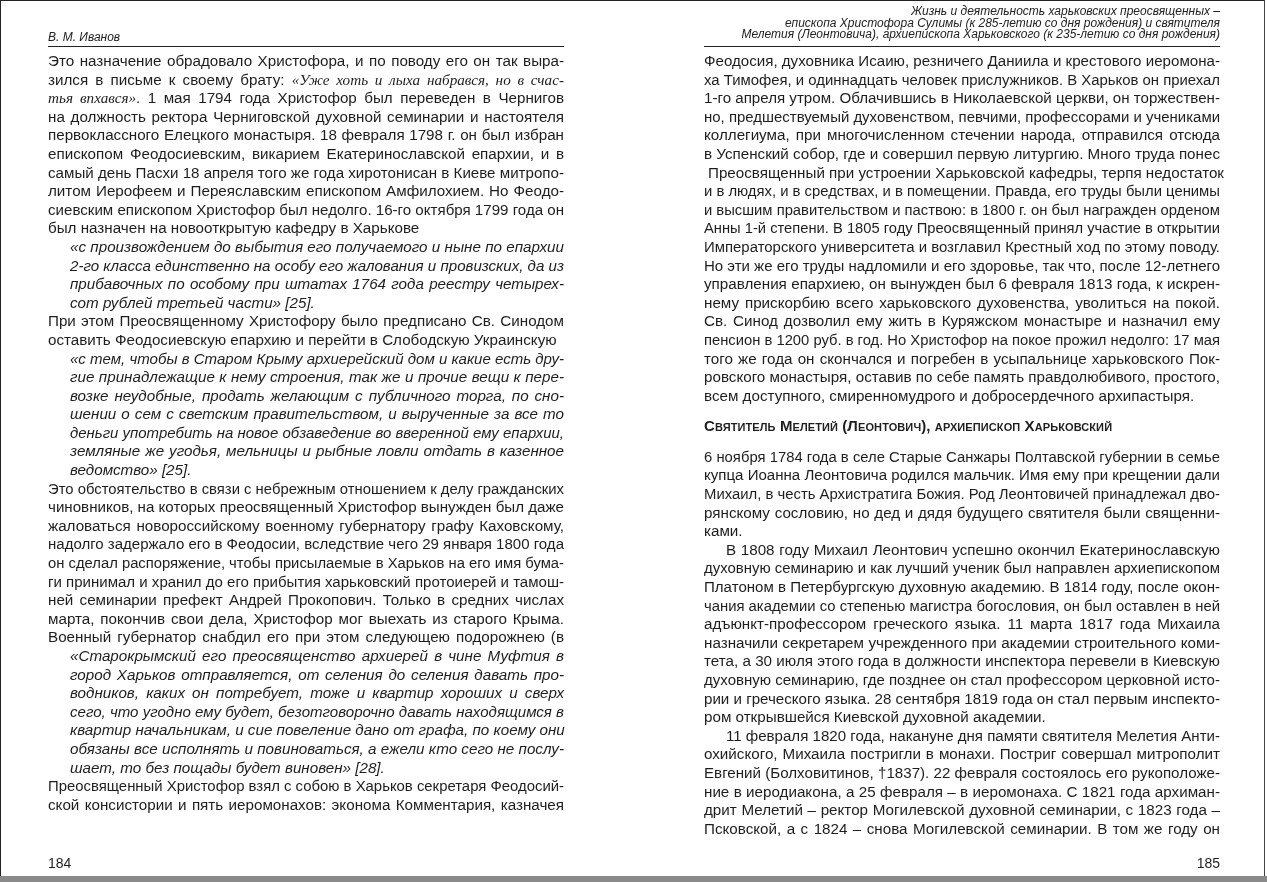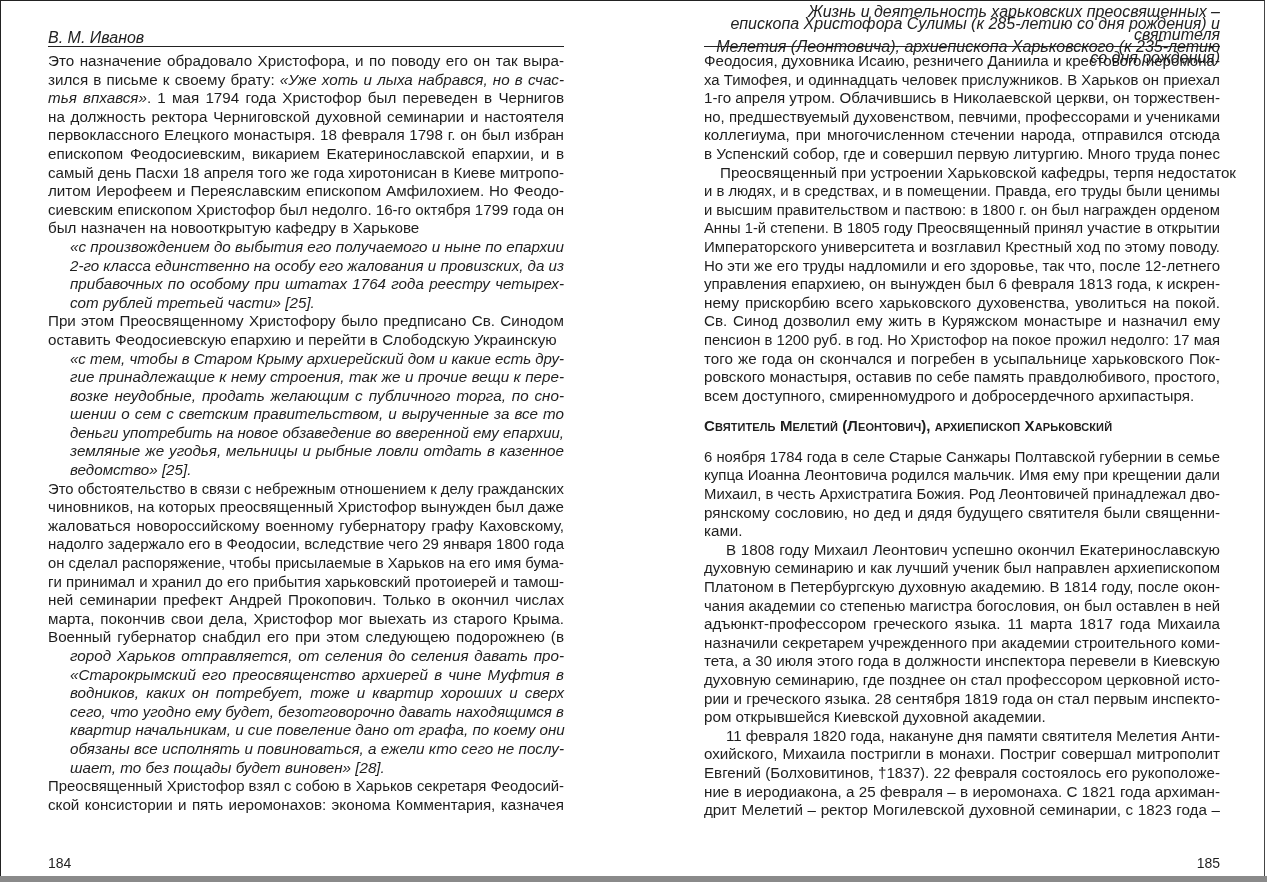--- a/index.html
+++ b/index.html
@@ -2,31 +2,31 @@
 <html><head>
 <meta charset="utf-8">
 <style>
   html, body { margin:0; padding:0; background:#ffffff; }
   body { width:1267px; height:882px; position:relative; overflow:hidden; font-family:"Liberation Sans", sans-serif; color:#1e1e1e; }
   .frame { position:absolute; left:0; top:0; width:1265px; height:876px; border-left:1px solid #222; border-top:1px solid #222; border-right:1px solid #444; box-sizing:border-box; }
   .bottom-band { position:absolute; left:0; top:876px; width:1267px; height:6px; background:#8a8a8a; }
   .page { position:absolute; top:0; height:876px; }
   .page.left { left:48px; width:516px; }
   .page.right { left:704px; width:516px; }
-  .running-head { position:absolute; left:0; width:516px; font-style:italic; font-size:16px; line-height:11.5px; color:#222; border-bottom:1.3px solid #222; box-sizing:border-box; }
+  .running-head { position:absolute; left:0; width:516px; font-style:italic; font-size:12px; line-height:11.5px; color:#222; border-bottom:1.3px solid #222; box-sizing:border-box; }
   .left .running-head { top:30px; height:17px; padding-top:2px; }
   .right .running-head { top:5px; height:42px; text-align:right; padding-top:1px; }
   .body-text { position:absolute; left:0; width:516px; font-size:15.2px; line-height:18.6px; }
   .left .body-text { top:52px; }
   .right .body-text { top:52px; }
   .ln { display:block; white-space:nowrap; text-align:justify; text-align-last:justify; height:18.6px; overflow:visible; }
   .ln.last { text-align-last:left; }
   .ln.q { padding-left:22px; font-style:italic; }
   .ln.ind { padding-left:22px; }
-  .it { font-style:italic; }
+  .it { font-style:italic;font-family:Liberation Serif, serif; }
   .section-heading { display:block; font-weight:bold; font-size:15px; height:18.6px; margin:12px 0 12px 0; font-variant:small-caps; letter-spacing:0.1px; }
   .folio { position:absolute; top:855px; font-size:14px;text-align:center; }
   .left .folio { left:0; }
   .right .folio { right:0; }
 </style>
 </head>
 <body>
 
 <div class="frame"></div>
 <div class="bottom-band"></div>
@@ -56,25 +56,25 @@
       <span class="ln q">шении о сем с светским правительством, и вырученные за все то</span>
       <span class="ln q" style="transform: scaleX(0.9857); transform-origin: left center; width: 501.188px; padding-left: 22.3201px; margin-left: 0px;">деньги употребить на новое обзаведение во вверенной ему епархии,</span>
       <span class="ln q">земляные же угодья, мельницы и рыбные ловли отдать в казенное</span>
       <span class="ln q last">ведомство» [25].</span>
       <span class="ln" style="transform: scaleX(0.977); transform-origin: left center; width: 528.172px; padding-left: 0px; margin-left: 0px;">Это обстоятельство в связи с небрежным отношением к делу гражданских</span>
       <span class="ln" style="transform: scaleX(0.996); transform-origin: left center; width: 518.094px; padding-left: 0px; margin-left: 0px;">чиновников, на которых преосвященный Христофор вынужден был даже</span>
       <span class="ln">жаловаться новороссийскому военному губернатору графу Каховскому,</span>
       <span class="ln" style="transform: scaleX(0.9889); transform-origin: left center; width: 521.781px; padding-left: 0px; margin-left: 0px;">надолго задержало его в Феодосии, вследствие чего 29 января 1800 года</span>
       <span class="ln" style="transform: scaleX(0.9744); transform-origin: left center; width: 529.531px; padding-left: 0px; margin-left: 0px;">он сделал распоряжение, чтобы присылаемые в Харьков на его имя бума-</span>
       <span class="ln" style="transform: scaleX(0.9898); transform-origin: left center; width: 521.312px; padding-left: 0px; margin-left: 0px;">ги принимал и хранил до его прибытия харьковский протоиерей и тамош-</span>
-      <span class="ln">ней семинарии префект Андрей Прокопович. Только в окончил числах</span>
+      <span class="ln">ней семинарии префект Андрей Прокопович. Только в средних числах</span>
       <span class="ln">марта, покончив свои дела, Христофор мог выехать из старого Крыма.</span>
       <span class="ln">Военный губернатор снабдил его при этом следующею подорожнею (в</span>
+      <span class="ln q">«Старокрымский его преосвященство архиерей в чине Муфтия в</span>
       <span class="ln q">город Харьков отправляется, от селения до селения давать про-</span>
-      <span class="ln q">«Старокрымский его преосвященство архиерей в чине Муфтия в</span>
       <span class="ln q">водников, каких он потребует, тоже и квартир хороших и сверх</span>
       <span class="ln q" style="transform: scaleX(0.9922); transform-origin: left center; width: 497.859px; padding-left: 22.1719px; margin-left: 0px;">сего, что угодно ему будет, безотговорочно давать находящимся в</span>
       <span class="ln q">квартир начальникам, и сие повеление дано от графа, по коему они</span>
       <span class="ln q">обязаны все исполнять и повиноваться, а ежели кто сего не послу-</span>
       <span class="ln q last">шает, то без пощады будет виновен» [28].</span>
       <span class="ln" style="transform: scaleX(0.9802); transform-origin: left center; width: 526.422px; padding-left: 0px; margin-left: 0px;">Преосвященный Христофор взял с собою в Харьков секретаря Феодосий-</span>
       <span class="ln">ской консистории и пять иеромонахов: эконома Комментария, казначея</span>
     </div>
   <div class="folio">184</div>
 </div>
@@ -86,21 +86,21 @@
     <div>Мелетия (Леонтовича), архиепископа Харьковского (к 235-летию со дня рождения)</div>
   </div>
   <div class="body-text">
     <div id="right-body-a">
         <span class="ln" style="transform: scaleX(0.9952); transform-origin: left center; width: 518.469px; padding-left: 0px; margin-left: 0px;">Феодосия, духовника Исаию, резничего Даниила и крестового иеромона-</span>
         <span class="ln" style="transform: scaleX(0.9802); transform-origin: left center; width: 526.422px; padding-left: 0px; margin-left: 0px;">ха Тимофея, и одиннадцать человек прислужников. В Харьков он приехал</span>
         <span class="ln" style="transform: scaleX(0.9955); transform-origin: left center; width: 518.344px; padding-left: 0px; margin-left: 0px;">1-го апреля утром. Облачившись в Николаевской церкви, он торжествен-</span>
         <span class="ln" style="transform: scaleX(0.9844); transform-origin: left center; width: 524.203px; padding-left: 0px; margin-left: 0px;">но, предшествуемый духовенством, певчими, профессорами и учениками</span>
         <span class="ln">коллегиума, при многочисленном стечении народа, отправился отсюда</span>
         <span class="ln">в Успенский собор, где и совершил первую литургию. Много труда понес</span>
-        <span class="ln" style="transform: scaleX(0.9995); transform-origin: left center; width: 516.281px; padding-left: 0px; margin-left: 16px;">Преосвященный при устроении Харьковской кафедры, терпя недостаток</span>
+        <span class="ln" style="transform: scaleX(0.9995); transform-origin: left center; width: 516.281px; padding-left: 0px; margin-left: 4px;">Преосвященный при устроении Харьковской кафедры, терпя недостаток</span>
         <span class="ln" style="transform: scaleX(0.9762); transform-origin: left center; width: 528.562px; padding-left: 0px; margin-left: 0px;">и в людях, и в средствах, и в помещении. Правда, его труды были ценимы</span>
         <span class="ln" style="transform: scaleX(0.9734); transform-origin: left center; width: 530.078px; padding-left: 0px; margin-left: 0px;">и высшим правительством и паствою: в 1800 г. он был награжден орденом</span>
         <span class="ln" style="transform: scaleX(0.9693); transform-origin: left center; width: 532.328px; padding-left: 0px; margin-left: 0px;">Анны 1-й степени. В 1805 году Преосвященный принял участие в открытии</span>
         <span class="ln" style="transform: scaleX(0.9825); transform-origin: left center; width: 525.203px; padding-left: 0px; margin-left: 0px;">Императорского университета и возглавил Крестный ход по этому поводу.</span>
         <span class="ln" style="transform: scaleX(0.9881); transform-origin: left center; width: 522.234px; padding-left: 0px; margin-left: 0px;">Но эти же его труды надломили и его здоровье, так что, после 12-летнего</span>
         <span class="ln">управления епархиею, он вынужден был  6 февраля 1813 года, к искрен-</span>
         <span class="ln">нему прискорбию всего харьковского духовенства, уволиться на покой.</span>
         <span class="ln">Св. Синод дозволил ему жить в Куряжском монастыре и назначил ему</span>
         <span class="ln" style="transform: scaleX(0.9724); transform-origin: left center; width: 530.672px; padding-left: 0px; margin-left: 0px;">пенсион в 1200 руб. в год. Но Христофор на покое прожил недолго: 17 мая</span>
         <span class="ln">того же года он скончался и погребен в усыпальнице харьковского Пок-</span>
@@ -122,16 +122,17 @@
         <span class="ln">назначили секретарем учрежденного при академии строительного коми-</span>
         <span class="ln">тета, а 30 июля этого года в должности инспектора перевели в Киевскую</span>
         <span class="ln" style="transform: scaleX(0.9895); transform-origin: left center; width: 521.469px; padding-left: 0px; margin-left: 0px;">духовную семинарию, где позднее он стал профессором церковной исто-</span>
         <span class="ln" style="transform: scaleX(0.9956); transform-origin: left center; width: 518.281px; padding-left: 0px; margin-left: 0px;">рии и греческого языка. 28 сентября 1819 года он стал первым инспекто-</span>
         <span class="ln last">ром открывшейся Киевской духовной академии.</span>
         <span class="ln ind" style="transform: scaleX(0.9922); transform-origin: left center; width: 497.906px; padding-left: 22.174px; margin-left: 0px;">11 февраля 1820 года, накануне дня памяти святителя Мелетия Анти-</span>
         <span class="ln">охийского, Михаила постригли в монахи. Постриг совершал митрополит</span>
         <span class="ln" style="transform: scaleX(0.9963); transform-origin: left center; width: 517.906px; padding-left: 0px; margin-left: 0px;">Евгений (Болховитинов, †1837). 22 февраля состоялось его рукоположе-</span>
         <span class="ln">ние в иеродиакона, а 25 февраля – в иеромонаха. С 1821 года архиман-</span>
         <span class="ln">дрит Мелетий – ректор Могилевской духовной семинарии, с 1823 года –</span>
+        <span class="ln">Псковской, а с 1824 – снова Могилевской семинарии. В том же году он</span>
       </div>
   </div>
   <div class="folio">185</div>
 </div>
 
 </body></html>

